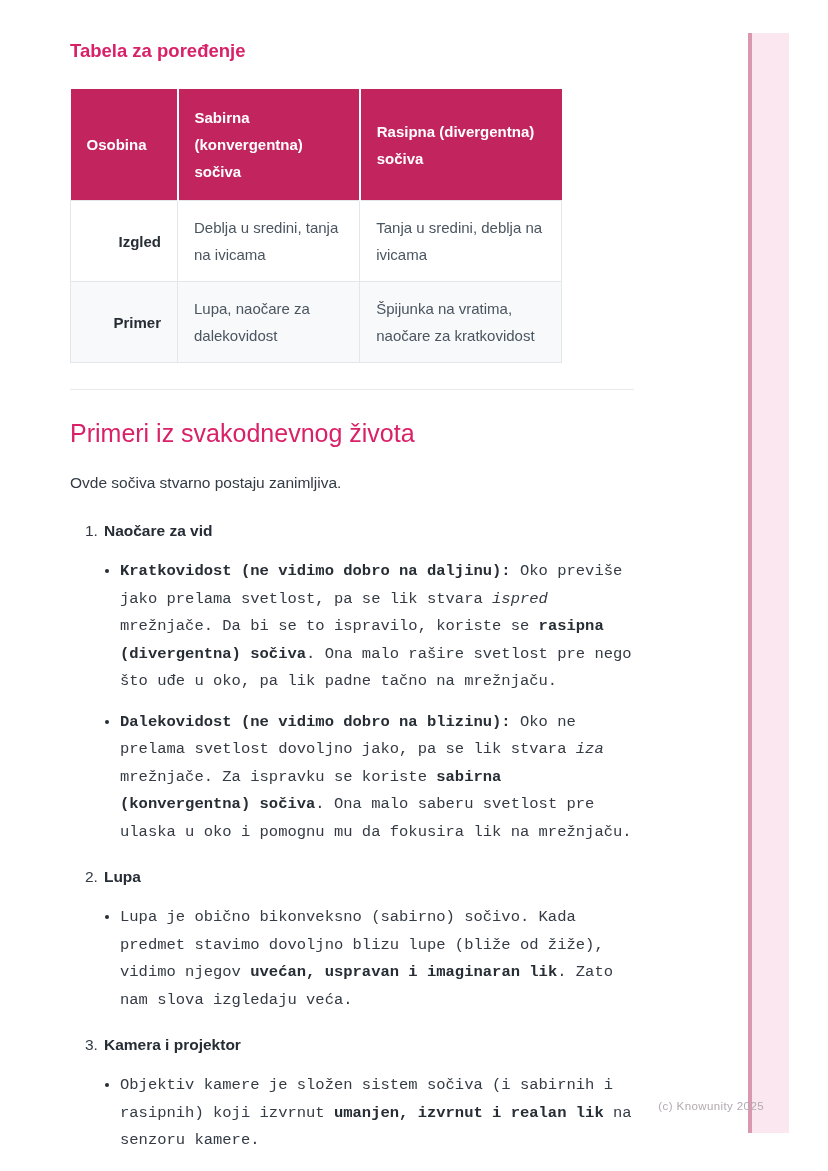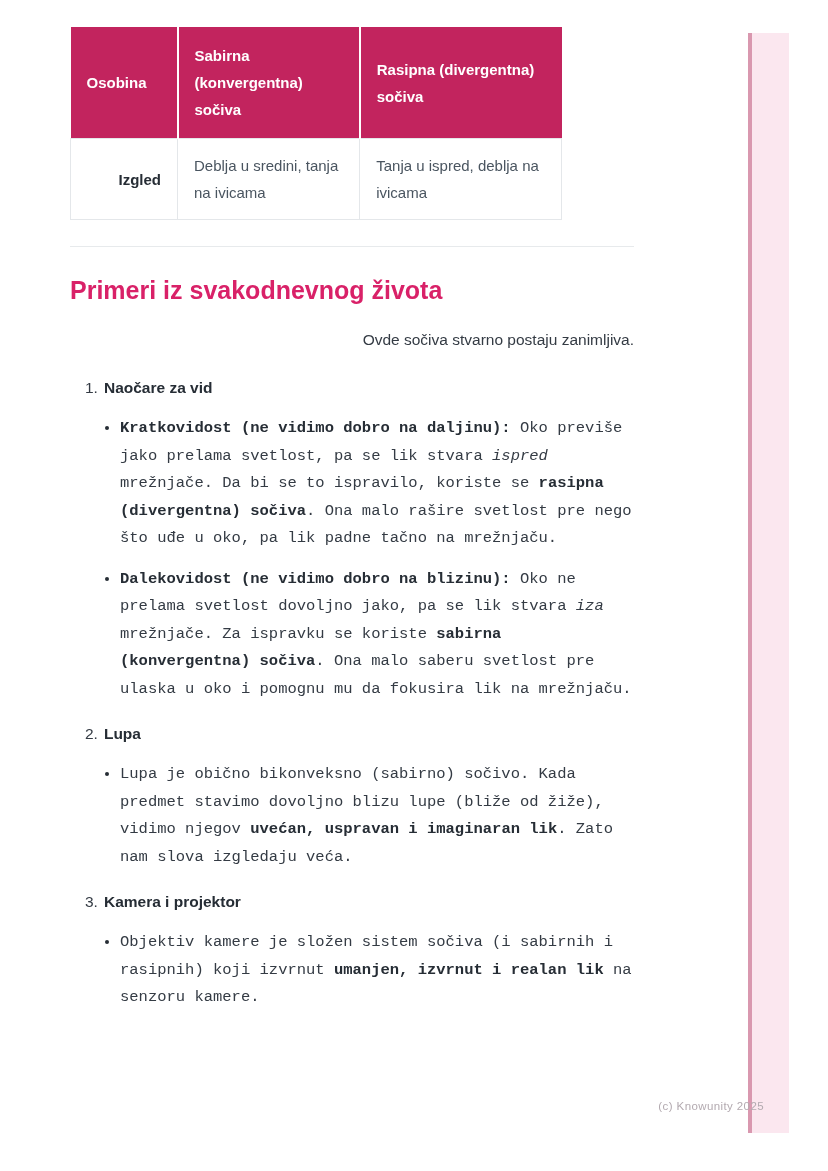--- a/index.html
+++ b/index.html
@@ -91,29 +91,28 @@
   }
   table.comparison tbody tr:nth-child(even) { background: var(--row-alt); }
   hr.divider {
     border: none;
     border-top: 1px solid #e7eaec;
     margin: 26px 0 0 0;
   }
   .section-title-large {
     margin: 28px 0 0 0;
     font-size: 25px;
-    font-weight: 700;
+    font-weight: 400;
     color: var(--heading);
     line-height: 30px;
   }
   .intro {
     margin: 22px 0 0 0;
     font-size: 15.5px;
     line-height: 26px;
-    text-align: right;
   }
   .olist { margin-top: 22px; }
   .list-item { margin-top: 18px; }
   .item-head {
     padding-left: 15px;
     font-size: 15.5px;
     line-height: 26px;
   }
   .item-num { font-weight: 400; margin-right: 6px; }
   .item-title { font-weight: 700; color: #262d35; }
@@ -133,39 +132,45 @@
 </style>
 </head>
 <body>
 
 <div class="page">
   <div class="accent-stripe"></div>
   <div class="watermark">(c) Knowunity 2025</div>
 
   <main class="content">
 
+    <h3 class="section-title-small">Tabela za poređenje</h3>
 
     <table class="comparison">
       <colgroup>
           <col class="c1">
           <col class="c2">
           <col class="c3">
         </colgroup>
       <thead>
         <tr>
           <th>Osobina</th>
           <th>Sabirna (konvergentna) sočiva</th>
           <th>Rasipna (divergentna) sočiva</th>
         </tr>
       </thead>
       <tbody>
         <tr>
           <td class="feature">Izgled</td>
           <td>Deblja u sredini, tanja na ivicama</td>
-          <td>Tanja u ispred, deblja na ivicama</td>
+          <td>Tanja u sredini, deblja na ivicama</td>
+        </tr>
+        <tr>
+          <td class="feature">Primer</td>
+          <td>Lupa, naočare za dalekovidost</td>
+          <td>Špijunka na vratima, naočare za kratkovidost</td>
         </tr>
       </tbody>
     </table>
 
     <hr class="divider">
 
     <h2 class="section-title-large">Primeri iz svakodnevnog života</h2>
 
     <p class="intro">Ovde sočiva stvarno postaju zanimljiva.</p>
 

